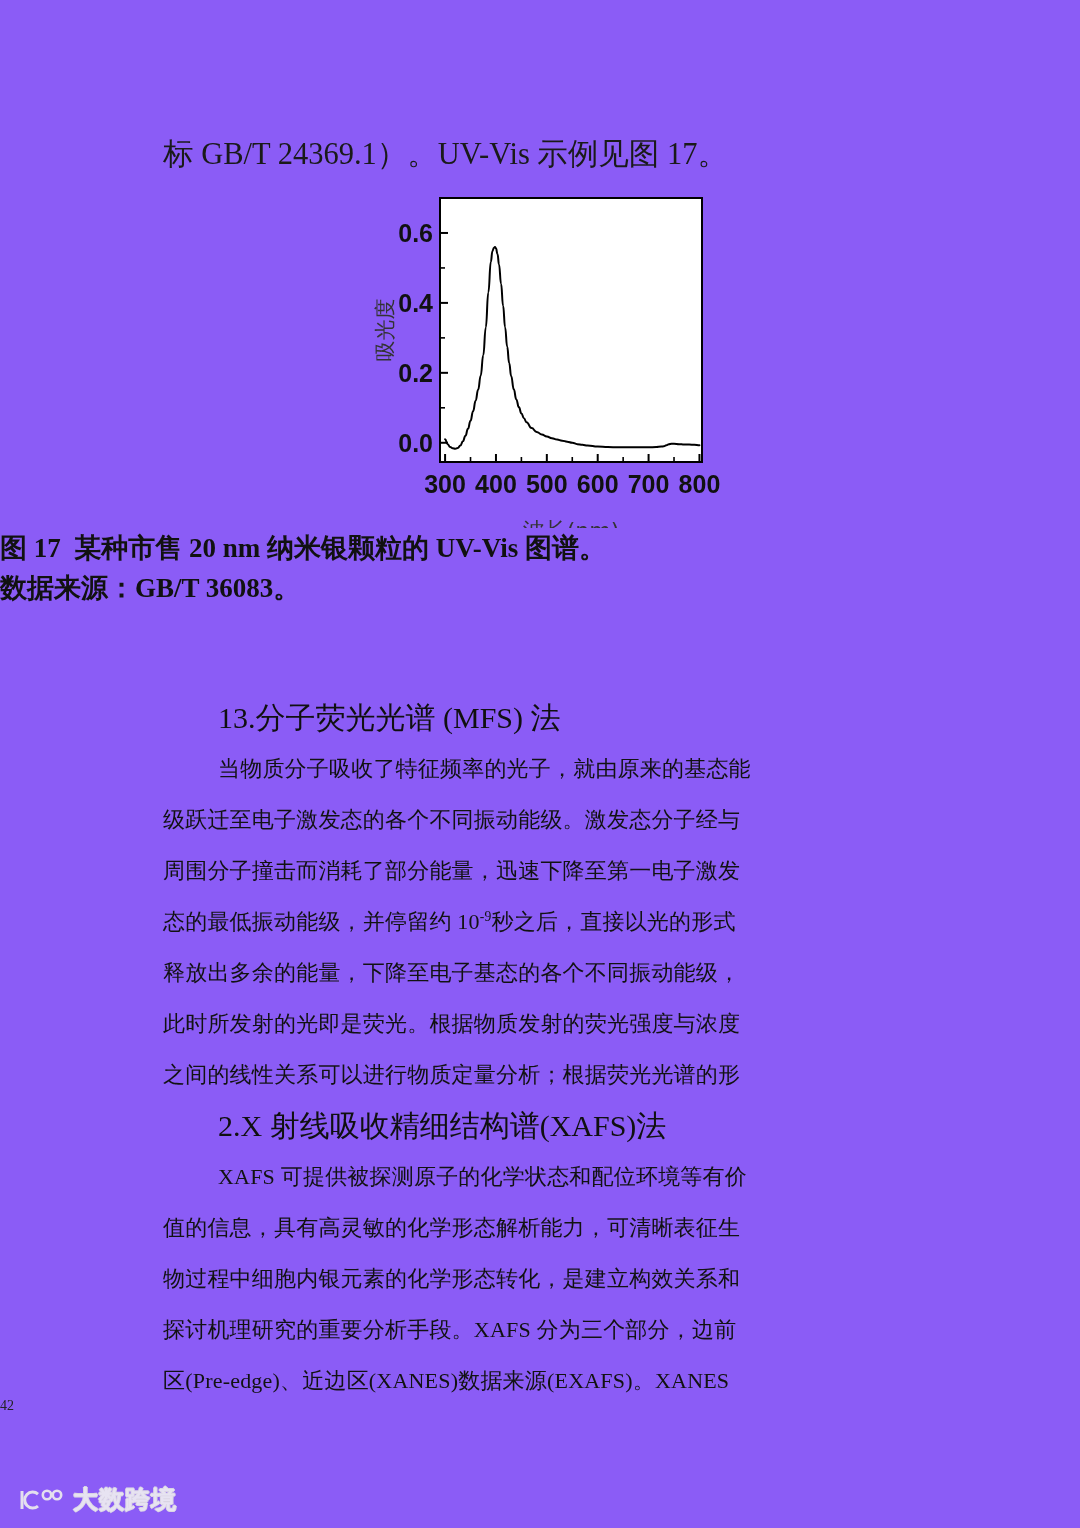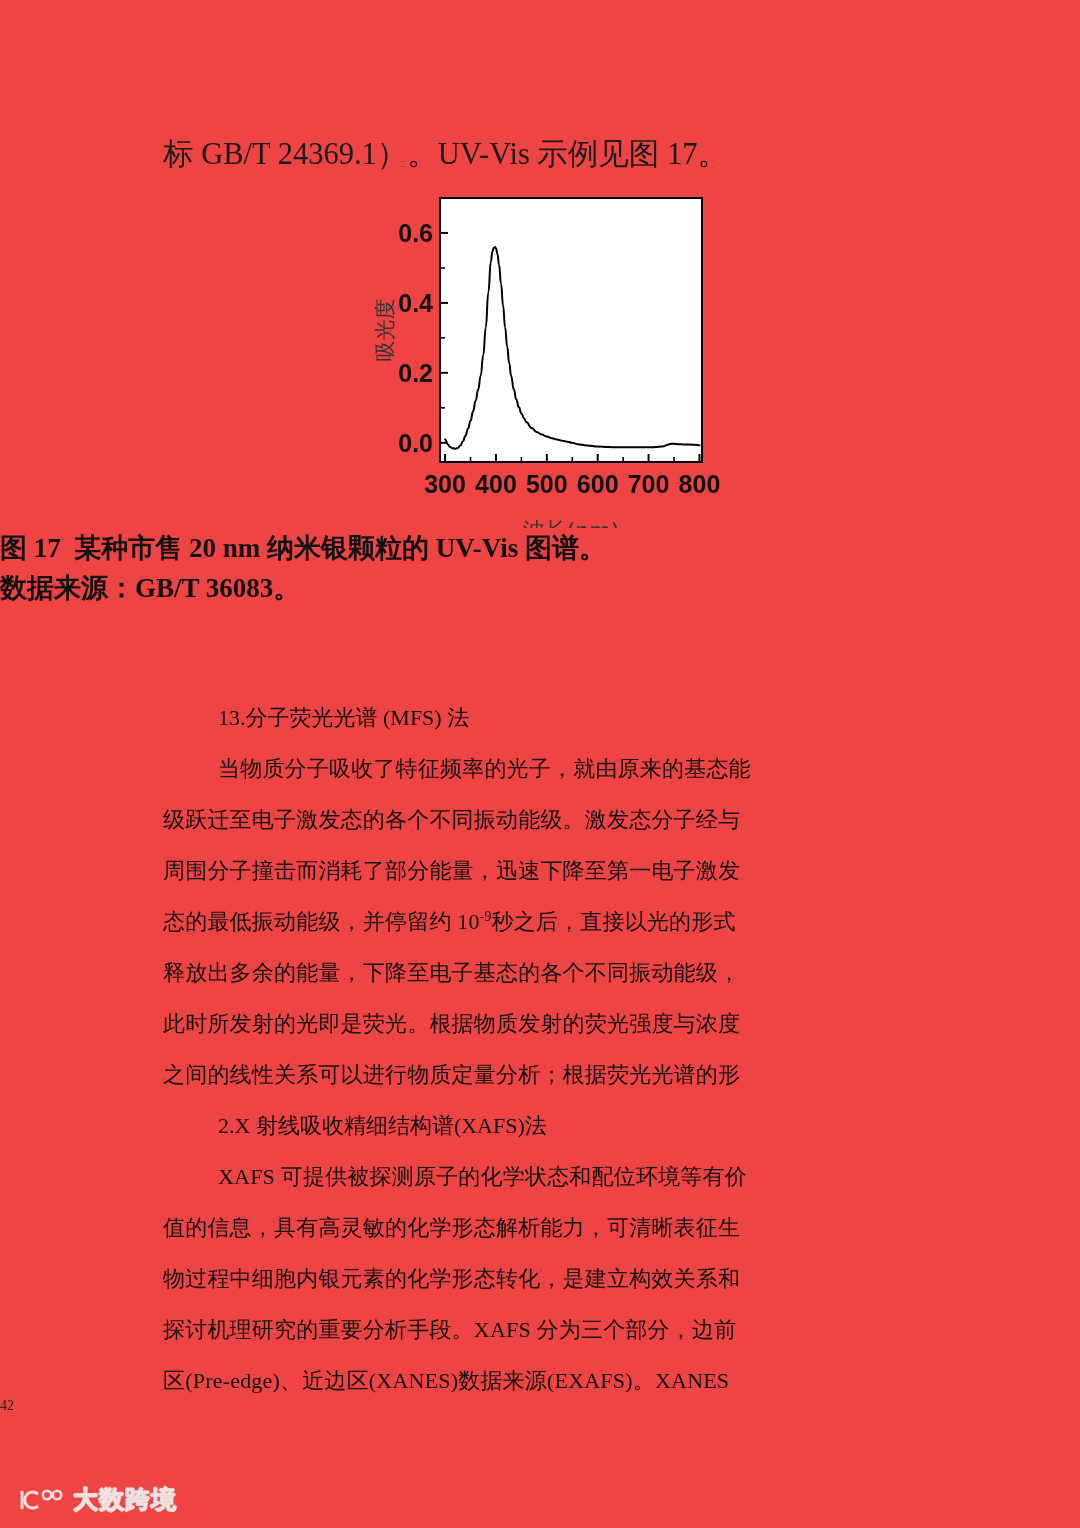--- a/index.html
+++ b/index.html
@@ -12,41 +12,41 @@
     height: 1528px;
     position: relative;
     font-family: "Liberation Serif", "DejaVu Serif", serif;
     color: #1a1a1a;
     overflow: hidden;
   }
 
   .page {
     position: absolute;
     inset: 0;
-    background: #ef4444;
+    background: #8b5cf6;
   }
 
   
   .text-col {
     position: absolute;
     left: 163px;
     width: 760px;
   }
 
   .para-line {
     font-size: 22px;
     line-height: 51px;
     letter-spacing: 0.2px;
     white-space: pre;
     color: #121212;
     font-family: "Liberation Serif", "DejaVu Serif", serif;
   }
 
   .heading-line {
-    font-size: 22px;
+    font-size: 30px;
     line-height: 51px;
     white-space: pre;
     color: #101010;
   }
 
   sup.sup {
     font-size: 0.62em;
     vertical-align: super;
     line-height: 0;
   }

